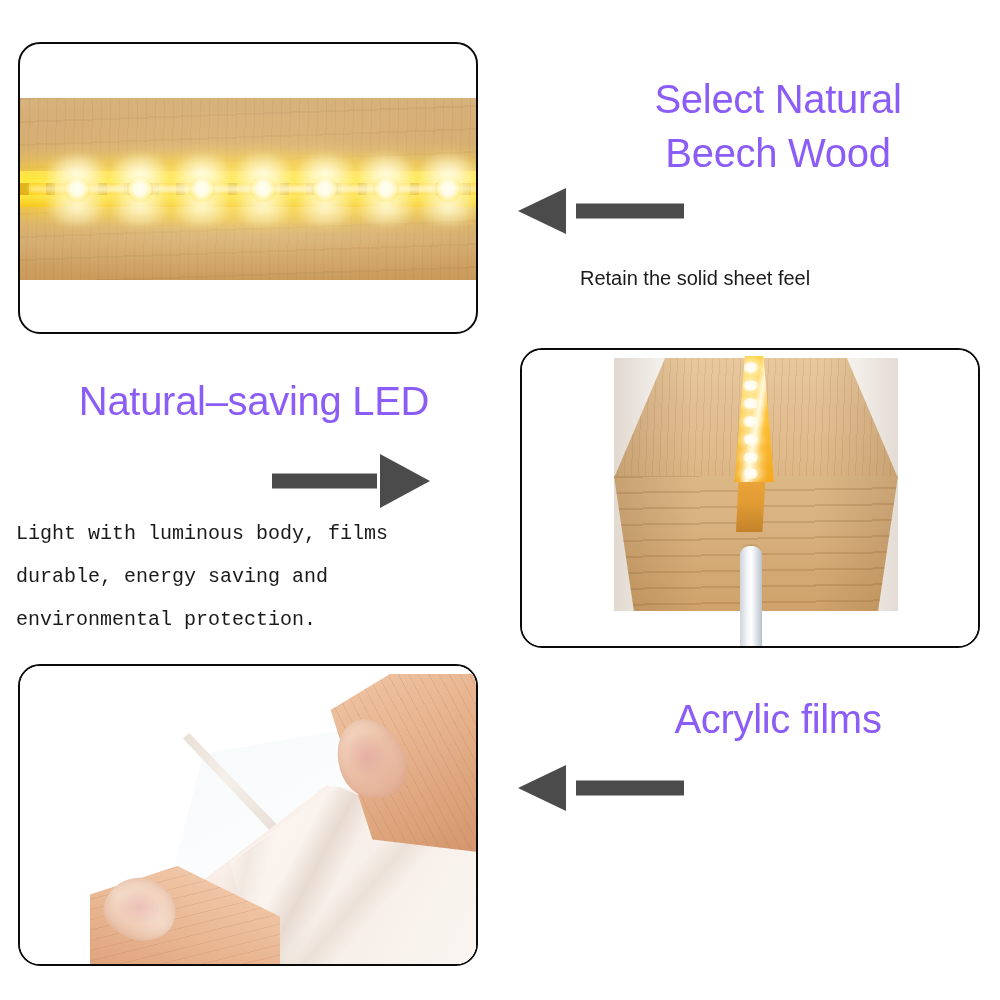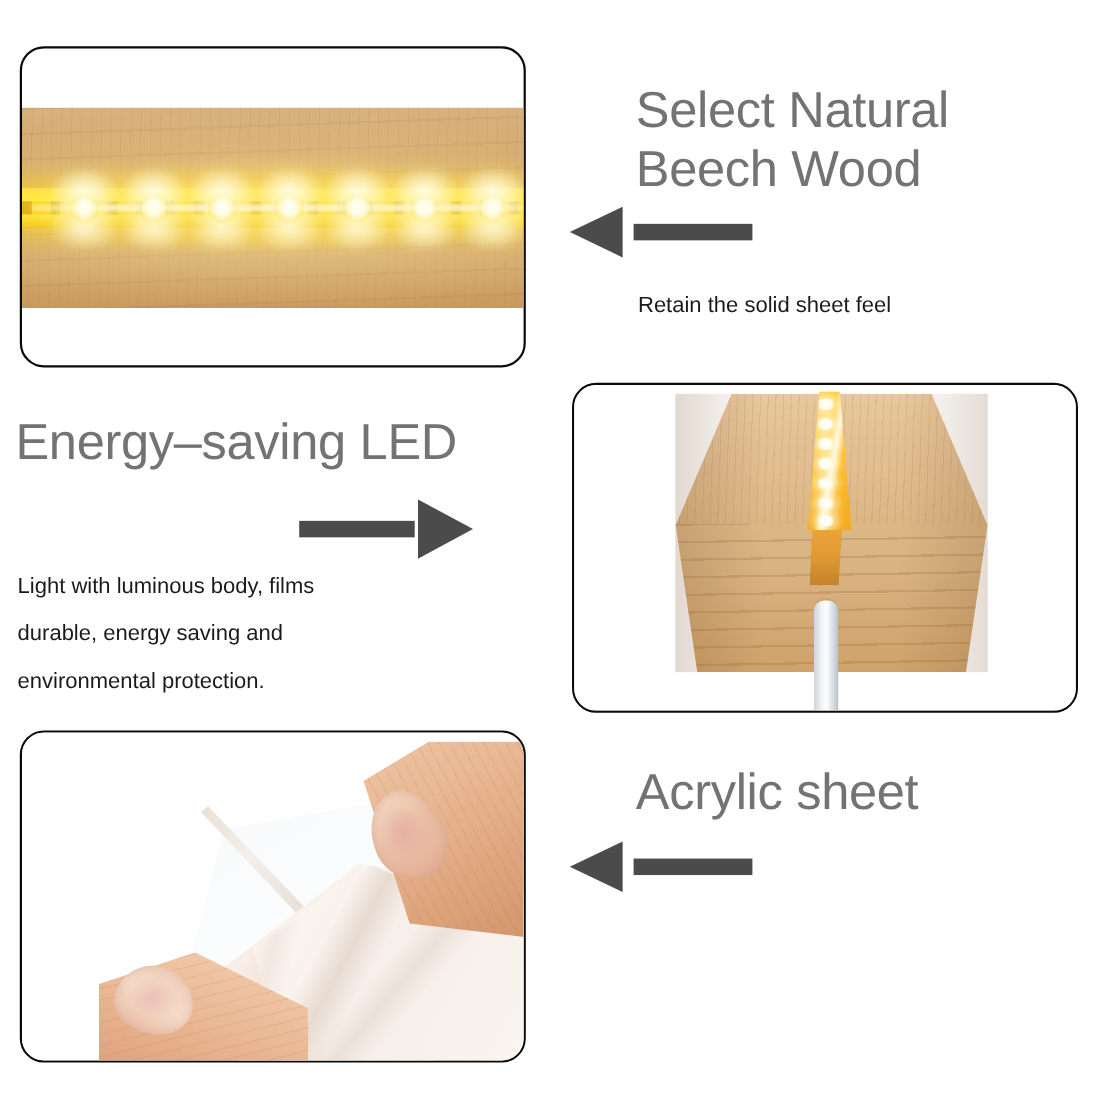--- a/index.html
+++ b/index.html
@@ -235,24 +235,25 @@
   }
   .nail-bot-pink{
     position:absolute;left:94px;top:222px;width:50px;height:38px;
     background:radial-gradient(ellipse 60% 60% at 50% 50%, rgba(228,166,166,.5), rgba(228,166,166,0) 74%);
     transform:rotate(14deg);
   }
 
   
   .heading{
     position:absolute;
-    font-size:46px;line-height:54px;
-    color:#737373;letter-spacing:-.3px;
+    font-size:40px;line-height:54px;
+    color:#8b5cf6;letter-spacing:-.3px;
     white-space:pre-line;
     font-weight:400;
+    text-align:center;
   }
   .sub{
     position:absolute;
     font-size:20px;line-height:43px;
     color:#1a1a1a;
     white-space:pre-line;
     font-weight:400;
   }
   .arrow{position:absolute;height:44px;}
   .arrow .tri{position:absolute;top:50%;transform:translateY(-50%);width:0;height:0;}
@@ -297,28 +298,28 @@
   <div class="heading" style="left:578px;top:72px;width:400px;">Select Natural
 Beech Wood</div>
 
   <div class="arrow left" style="left:518px;top:189px;width:170px;">
     <span class="tri"></span>
     <span class="bar"></span>
   </div>
 
   <div class="sub" style="left:580px;top:257px;width:390px;">Retain the solid sheet feel</div>
 
-  <div class="heading" style="left:14px;top:374px;width:480px;">Energy–saving LED</div>
+  <div class="heading" style="left:14px;top:374px;width:480px;">Natural–saving LED</div>
 
   <div class="arrow right" style="left:272px;top:459px;width:158px;">
     <span class="bar"></span>
     <span class="tri"></span>
   </div>
 
-  <div class="sub" style="left:16px;top:512px;width:400px;">Light with luminous body,  films
+  <div class="sub" style="left:16px;top:512px;width:400px;font-family:Liberation Mono, monospace;">Light with luminous body,  films
 durable,  energy saving and
 environmental protection.</div>
 
   <div class="card" id="card-block">
     <div class="blockphoto">
       <div class="topglow"></div>
 
       <div class="block-top">
         <div class="tg"></div>
       </div>
@@ -361,21 +362,21 @@
       <div class="nail-bot-pink"></div>
 
       <div class="hand-top">
         <div class="hand-top-lines"></div>
       </div>
       <div class="nail-top"></div>
       <div class="nail-top-pink"></div>
     </div>
   </div>
 
-  <div class="heading" style="left:578px;top:692px;width:400px;">Acrylic sheet</div>
+  <div class="heading" style="left:578px;top:692px;width:400px;">Acrylic films</div>
 
   <div class="arrow left" style="left:518px;top:766px;width:170px;">
     <span class="tri"></span>
     <span class="bar"></span>
   </div>
 
 
 </div>
 
 </body></html>

